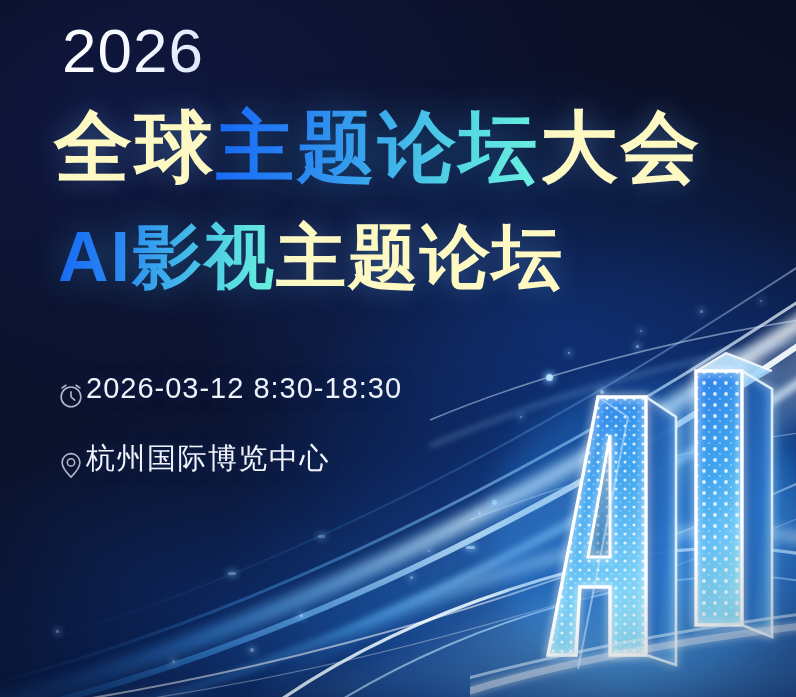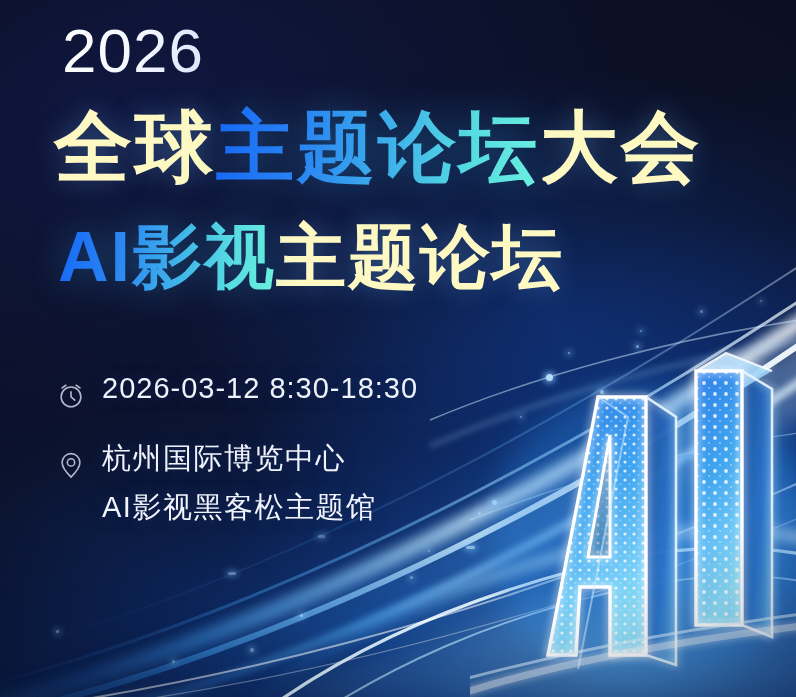--- a/index.html
+++ b/index.html
@@ -136,21 +136,20 @@
 
   
   .info {
     position: absolute;
     left: 56px;
     top: 374px;
   }
   .info-row {
     display: flex;
     align-items: flex-start;
-    gap: 16px;
   }
   .info-row + .info-row { margin-top: 34px; }
   .ico {
     width: 30px;
     height: 30px;
     flex: 0 0 30px;
     margin-top: 6px;
     color: #b2b9cc;
   }
   .ico svg { width:100%; height:100%; display:block; }
@@ -382,19 +381,18 @@
 
       <div class="info-row">
         <span class="ico">
           <svg viewBox="0 0 32 32" fill="none" stroke="currentColor" stroke-width="1.7" stroke-linecap="round" stroke-linejoin="round">
             <path d="M16 29 C 16 29, 25.5 19.6, 25.5 13.4 A 9.5 9.5 0 0 0 6.5 13.4 C 6.5 19.6, 16 29, 16 29 Z"></path>
             <circle cx="16" cy="13.2" r="3.9"></circle>
           </svg>
         </span>
         <span class="venue-lines">
           <span class="venue-line">杭州国际博览中心</span>
-          <span class="venue-line">AI影视黑客松主题馆</span>
         </span>
       </div>
 
     </div>
   </div>
 </div>
 
 </body></html>

